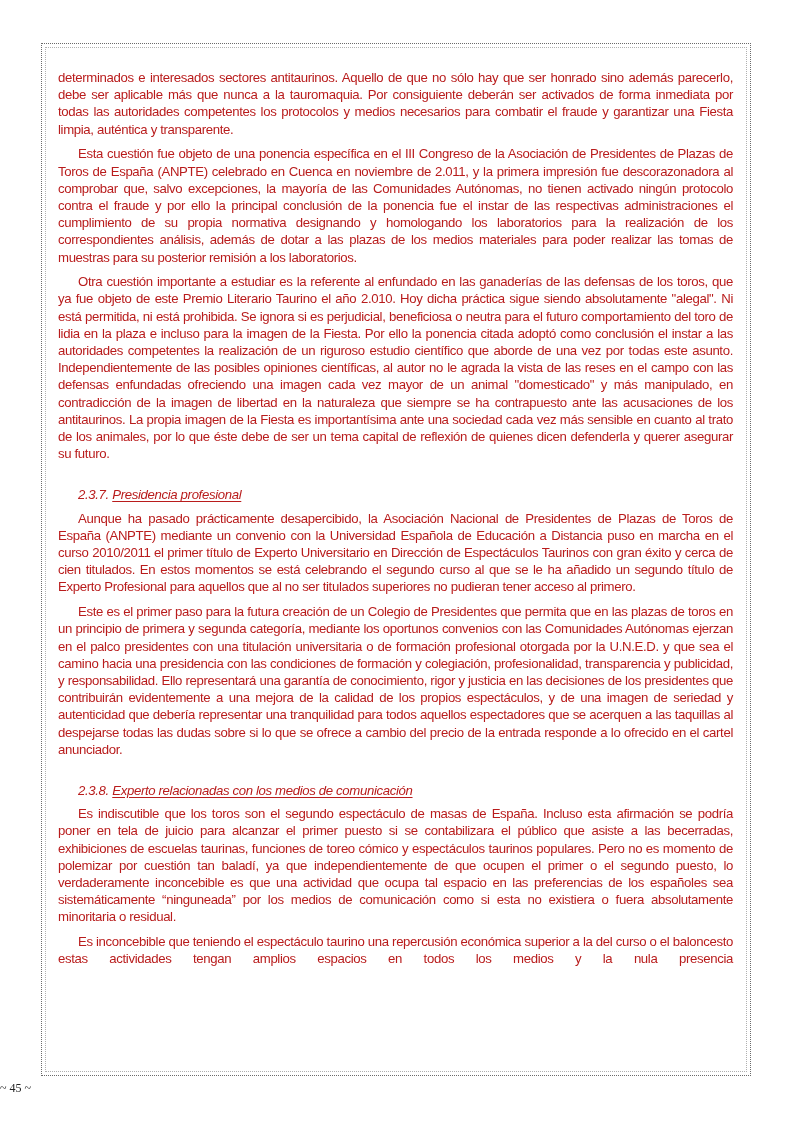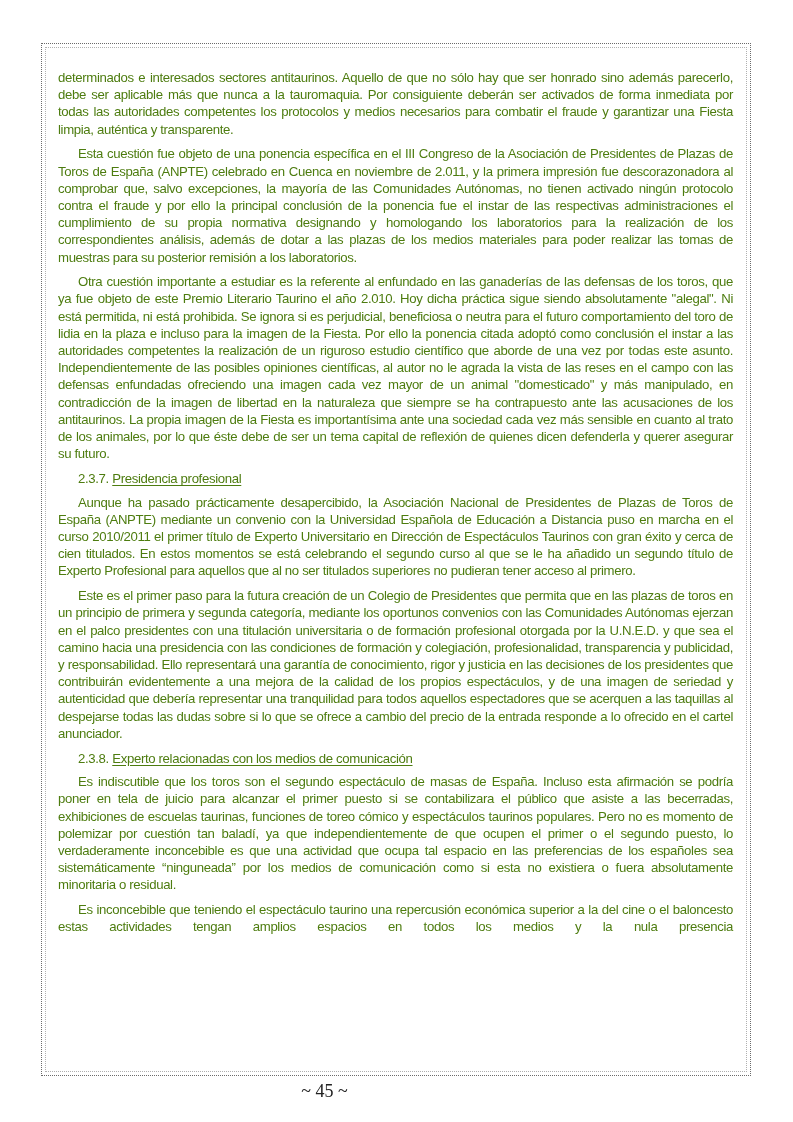--- a/index.html
+++ b/index.html
@@ -9,32 +9,32 @@
     border: 1.5px dotted #6a6a6a;
     box-sizing: border-box;
   }
   .frame::before {
     content: ""; position: absolute; left: 3px; top: 3px; right: 3px; bottom: 3px;
     border: 1px dotted #b0b0b0;
   }
   .content {
     position: absolute; left: 58px; top: 69px; width: 675px;
     font-family: "Liberation Sans", sans-serif;
-    font-size: 13.2px; line-height: 17.2px; color: #4d7c0f;
+    font-size: 13.2px; line-height: 17.2px; color: #b91c1c;
     letter-spacing: -0.35px;
   }
   p { margin: 0 0 7.5px 0; text-align: justify; text-indent: 20px; }
   p.first { text-indent: 0; }
   p.last { text-align-last: justify; }
-  .heading { margin: 8px 0 6px 20px; }
+  .heading { margin: 24px 0 6px 20px; font-style: italic; }
   .heading .num { }
   .heading .title { text-decoration: underline; text-underline-offset: 2px; }
   .page-number {
-    position: absolute; left: 0; width: 649px; top: 1081px; text-align: center;
-    font-family: "Liberation Serif", serif; font-size: 18px; color: #222;
+    position: absolute; left: 0; width: 649px; top: 1081px; 
+    font-family: "Liberation Serif", serif; font-size: 12px; color: #222;
   }
 </style>
 </head>
 <body>
 
 <div class="frame"></div>
 
 <div class="content">
   <p class="first">determinados e interesados sectores antitaurinos. Aquello de que no sólo hay que ser honrado sino además parecerlo, debe ser aplicable más que nunca a la tauromaquia. Por consiguiente deberán ser activados de forma inmediata por todas las autoridades competentes los protocolos y medios necesarios para combatir el fraude y garantizar una Fiesta limpia, auténtica y transparente.</p>
   <p>Esta cuestión fue objeto de una ponencia específica en el III Congreso de la Asociación de Presidentes de Plazas de Toros de España (ANPTE) celebrado en Cuenca en noviembre de 2.011, y la primera impresión fue descorazonadora al comprobar que, salvo excepciones, la mayoría de las Comunidades Autónomas, no tienen activado ningún protocolo contra el fraude y por ello la principal conclusión de la ponencia fue el instar de las respectivas administraciones el cumplimiento de su propia normativa designando y homologando los laboratorios para la realización de los correspondientes análisis, además de dotar a las plazas de los medios materiales para poder realizar las tomas de muestras para su posterior remisión a los laboratorios.</p>
@@ -45,16 +45,16 @@
     <span class="title">Presidencia profesional</span>
   </div>
   <p>Aunque ha pasado prácticamente desapercibido, la Asociación Nacional de Presidentes de Plazas de Toros de España (ANPTE) mediante un convenio con la Universidad Española de Educación a Distancia puso en marcha en el curso 2010/2011 el primer título de Experto Universitario en Dirección de Espectáculos Taurinos con gran éxito y cerca de cien titulados. En estos momentos se está celebrando el segundo curso al que se le ha añadido un segundo título de Experto Profesional para aquellos que al no ser titulados superiores no pudieran tener acceso al primero.</p>
   <p>Este es el primer paso para la futura creación de un Colegio de Presidentes que permita que en las plazas de toros en un principio de primera y segunda categoría, mediante los oportunos convenios con las Comunidades Autónomas ejerzan en el palco presidentes con una titulación universitaria o de formación profesional otorgada por la U.N.E.D. y que sea el camino hacia una presidencia con las condiciones de formación y colegiación,  profesionalidad, transparencia y publicidad, y responsabilidad. Ello representará una garantía de conocimiento, rigor y justicia en las decisiones de los presidentes que contribuirán evidentemente a una mejora de la calidad de los propios espectáculos, y de una imagen de seriedad y autenticidad que debería representar una tranquilidad para todos aquellos espectadores que se acerquen a las taquillas al despejarse todas las dudas sobre si lo que se ofrece a cambio del precio de la entrada responde a lo ofrecido en el cartel anunciador.</p>
 
   <div class="heading">
     <span class="num">2.3.8.</span>
     <span class="title">Experto relacionadas con los medios de comunicación</span>
   </div>
   <p>Es indiscutible que los toros son el segundo espectáculo de masas de España. Incluso esta afirmación se podría poner en tela de juicio para alcanzar el primer puesto si se contabilizara el público que asiste a las becerradas, exhibiciones de escuelas taurinas, funciones de toreo cómico y espectáculos taurinos populares. Pero no es momento de polemizar por cuestión tan baladí, ya que independientemente de que ocupen el primer o el segundo puesto, lo verdaderamente inconcebible es que una actividad que ocupa tal espacio en las preferencias de los españoles sea sistemáticamente “ninguneada” por los medios de comunicación como si esta no existiera o fuera absolutamente minoritaria o residual.</p>
-  <p class="last">Es inconcebible que teniendo el espectáculo taurino una repercusión económica superior a la del cine o el baloncesto estas actividades tengan amplios espacios en todos los medios y la nula presencia</p>
+  <p class="last">Es inconcebible que teniendo el espectáculo taurino una repercusión económica superior a la del curso o el baloncesto estas actividades tengan amplios espacios en todos los medios y la nula presencia</p>
 </div>
 
 <div class="page-number">~ 45 ~</div>
 
 </body></html>

